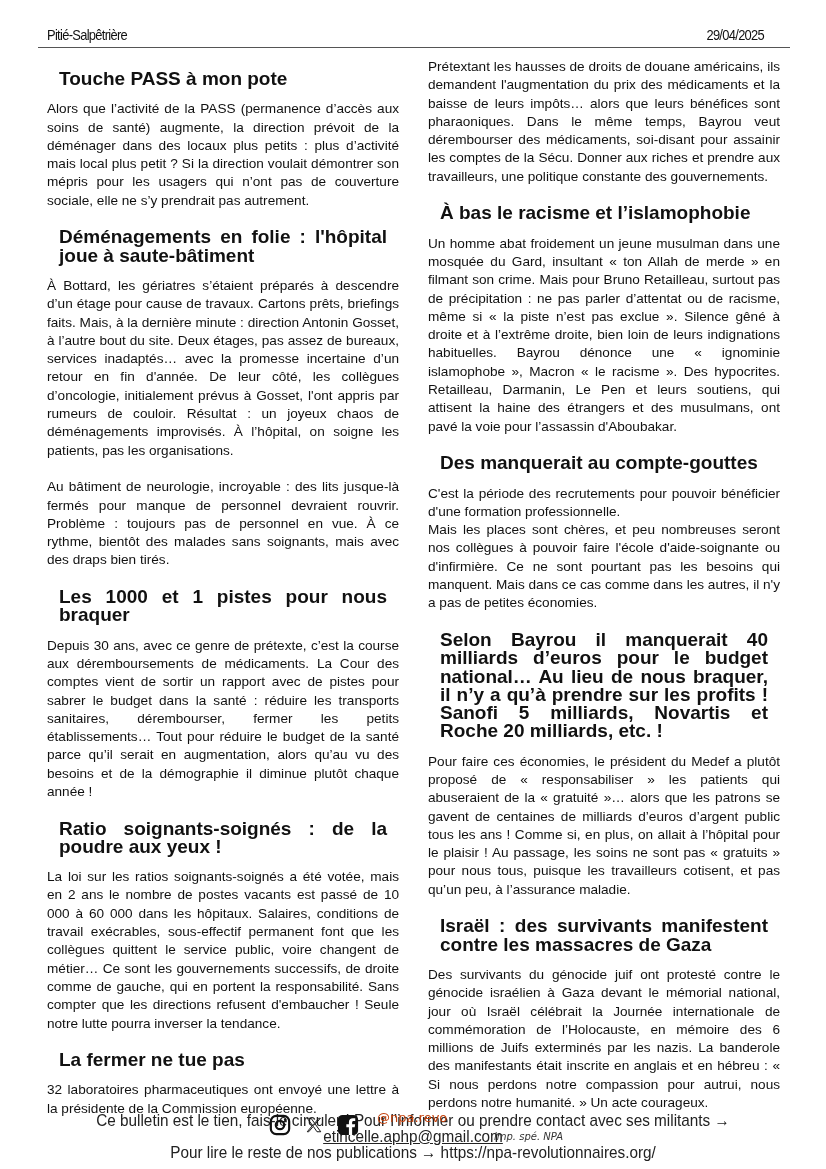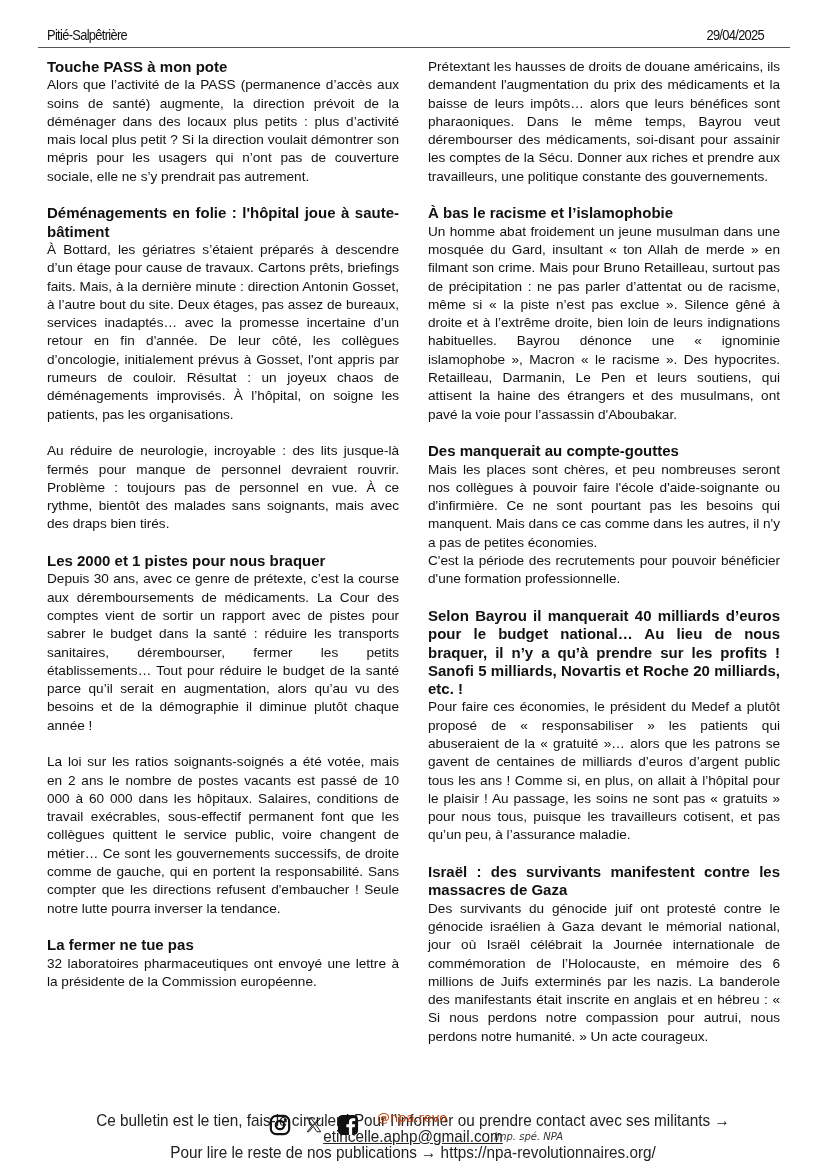--- a/index.html
+++ b/index.html
@@ -4,21 +4,21 @@
 <style>
   html, body { margin: 0; padding: 0; background: #ffffff; }
   body { width: 826px; height: 1169px; position: relative; overflow: hidden; color: #111; }
   .header { position: absolute; left: 38px; top: 23px; width: 752px; height: 24px; border-bottom: 1.5px solid #555; }
   .header .hosp { position: absolute; left: 9px; top: 3px; font-family: "Liberation Sans", sans-serif; font-size: 15px; letter-spacing: -0.8px; transform: scaleX(0.86); transform-origin: left; }
   .header .date { position: absolute; right: 26px; top: 3px; font-family: "Liberation Sans", sans-serif; font-size: 15px; letter-spacing: -0.8px; transform: scaleX(0.86); transform-origin: right; }
   .col { position: absolute; top: 58px; width: 352px; font-family: "Liberation Sans", sans-serif; font-size: 13.6px; line-height: 18.3px; }
   .col-left { left: 47px; }
   .col-right { left: 428px; }
   .article { margin: 0 0 18.3px 0; }
-  .article h2 { margin: 0; font-size: 15px; line-height: 18.3px; font-weight: bold; text-align: justify; }
+  .article h2 { margin: 12px; font-size: 19px; line-height: 18.3px; font-weight: bold; text-align: justify; }
   .article p { margin: 0; text-align: justify; }
   .footer { position: absolute; left: 0; width: 826px; top: 1073px; text-align: center; font-family: "Liberation Sans", sans-serif; font-size: 17px; line-height: 16px; color: #222; margin-top: 40px; }
   .footer .line { transform: scaleX(0.9); }
   .footer a { color: #222; text-decoration: underline; }
   .social { position: absolute; top: 1113px; left: 268px; display: flex; align-items: center; gap: 10px; }
   .social .ico { width: 24px; height: 24px; display: inline-flex; align-items: center; justify-content: center; }
   .handle { position: absolute; left: 377px; top: 1110px; font-family: "DejaVu Sans", sans-serif; font-size: 13px; color: #c2410c; }
   .imp { position: absolute; left: 494px; top: 1131px; font-family: "DejaVu Sans", sans-serif; font-size: 10px; font-style: italic; color: #333; }
 </style>
 </head>
@@ -32,46 +32,47 @@
 <div class="col col-left" id="col-left">
     <div class="article">
       <h2>Touche PASS à mon pote</h2>
       <p>Alors que l’activité de la PASS (permanence d’accès aux soins de santé) augmente, la direction prévoit de la déménager dans des locaux plus petits : plus d’activité mais local plus petit ? Si la direction voulait démontrer son mépris pour les usagers qui n’ont pas de couverture sociale, elle ne s’y prendrait pas autrement.</p>
     </div>
     <div class="article">
       <h2>Déménagements en folie : l'hôpital joue à saute-bâtiment</h2>
       <p>À Bottard, les gériatres s’étaient préparés à descendre d’un étage pour cause de travaux. Cartons prêts, briefings faits. Mais, à la dernière minute : direction Antonin Gosset, à l’autre bout du site. Deux étages, pas assez de bureaux, services inadaptés… avec la promesse incertaine d’un retour en fin d'année. De leur côté, les collègues d’oncologie, initialement prévus à Gosset, l'ont appris par rumeurs de couloir. Résultat : un joyeux chaos de déménagements improvisés. À l’hôpital, on soigne les patients, pas les organisations.</p>
     </div>
     <div class="article">
-      <p>Au réduire de neurologie, incroyable : des lits jusque-là fermés pour manque de personnel devraient rouvrir. Problème : toujours pas de personnel en vue. À ce rythme, bientôt des malades sans soignants, mais avec des draps bien tirés.</p>
+      <p>Au bâtiment de neurologie, incroyable : des lits jusque-là fermés pour manque de personnel devraient rouvrir. Problème : toujours pas de personnel en vue. À ce rythme, bientôt des malades sans soignants, mais avec des draps bien tirés.</p>
     </div>
     <div class="article">
-      <h2>Les 2000 et 1 pistes pour nous braquer</h2>
+      <h2>Les 1000 et 1 pistes pour nous braquer</h2>
       <p>Depuis 30 ans, avec ce genre de prétexte, c’est la course aux déremboursements de médicaments. La Cour des comptes vient de sortir un rapport avec de pistes pour sabrer le budget dans la santé : réduire les transports sanitaires, dérembourser, fermer les petits établissements… Tout pour réduire le budget de la santé parce qu’il serait en augmentation, alors qu’au vu des besoins et de la démographie il diminue plutôt chaque année !</p>
     </div>
     <div class="article">
+      <h2>Ratio soignants-soignés : de la poudre aux yeux !</h2>
       <p>La loi sur les ratios soignants-soignés a été votée, mais en 2 ans le nombre de postes vacants est passé de 10 000 à 60 000 dans les hôpitaux. Salaires, conditions de travail exécrables, sous-effectif permanent font que les collègues quittent le service public, voire changent de métier… Ce sont les gouvernements successifs, de droite comme de gauche, qui en portent la responsabilité. Sans compter que les directions refusent d'embaucher ! Seule notre lutte pourra inverser la tendance.</p>
     </div>
     <div class="article">
       <h2>La fermer ne tue pas</h2>
       <p>32 laboratoires pharmaceutiques ont envoyé une lettre à la présidente de la Commission européenne.</p>
     </div>
   </div>
 <div class="col col-right" id="col-right">
     <div class="article">
       <p>Prétextant les hausses de droits de douane américains, ils demandent l'augmentation du prix des médicaments et la baisse de leurs impôts… alors que leurs bénéfices sont pharaoniques. Dans le même temps, Bayrou veut dérembourser des médicaments, soi-disant pour assainir les comptes de la Sécu. Donner aux riches et prendre aux travailleurs, une politique constante des gouvernements.</p>
     </div>
     <div class="article">
       <h2>À bas le racisme et l’islamophobie</h2>
       <p>Un homme abat froidement un jeune musulman dans une mosquée du Gard, insultant « ton Allah de merde » en filmant son crime. Mais pour Bruno Retailleau, surtout pas de précipitation : ne pas parler d’attentat ou de racisme, même si « la piste n’est pas exclue ». Silence gêné à droite et à l’extrême droite, bien loin de leurs indignations habituelles. Bayrou dénonce une « ignominie islamophobe », Macron « le racisme ». Des hypocrites. Retailleau, Darmanin, Le Pen et leurs soutiens, qui attisent la haine des étrangers et des musulmans, ont pavé la voie pour l’assassin d'Aboubakar.</p>
     </div>
     <div class="article">
       <h2>Des manquerait au compte-gouttes</h2>
+      <p>C'est la période des recrutements pour pouvoir bénéficier d'une formation professionnelle.</p>
       <p>Mais les places sont chères, et peu nombreuses seront nos collègues à pouvoir faire l'école d'aide-soignante ou d'infirmière. Ce ne sont pourtant pas les besoins qui manquent. Mais dans ce cas comme dans les autres, il n'y a pas de petites économies.</p>
-      <p>C'est la période des recrutements pour pouvoir bénéficier d'une formation professionnelle.</p>
     </div>
     <div class="article">
       <h2>Selon Bayrou il manquerait 40 milliards d’euros pour le budget national… Au lieu de nous braquer, il n’y a qu’à prendre sur les profits ! Sanofi 5 milliards, Novartis et Roche 20 milliards, etc. !</h2>
       <p>Pour faire ces économies, le président du Medef a plutôt proposé de « responsabiliser » les patients qui abuseraient de la « gratuité »… alors que les patrons se gavent de centaines de milliards d’euros d’argent public tous les ans ! Comme si, en plus, on allait à l’hôpital pour le plaisir ! Au passage, les soins ne sont pas « gratuits » pour nous tous, puisque les travailleurs cotisent, et pas qu’un peu, à l’assurance maladie.</p>
     </div>
     <div class="article">
       <h2>Israël : des survivants manifestent contre les massacres de Gaza</h2>
       <p>Des survivants du génocide juif ont protesté contre le génocide israélien à Gaza devant le mémorial national, jour où Israël célébrait la Journée internationale de commémoration de l’Holocauste, en mémoire des 6 millions de Juifs exterminés par les nazis. La banderole des manifestants était inscrite en anglais et en hébreu : « Si nous perdons notre compassion pour autrui, nous perdons notre humanité. » Un acte courageux.</p>
     </div>
   </div>

